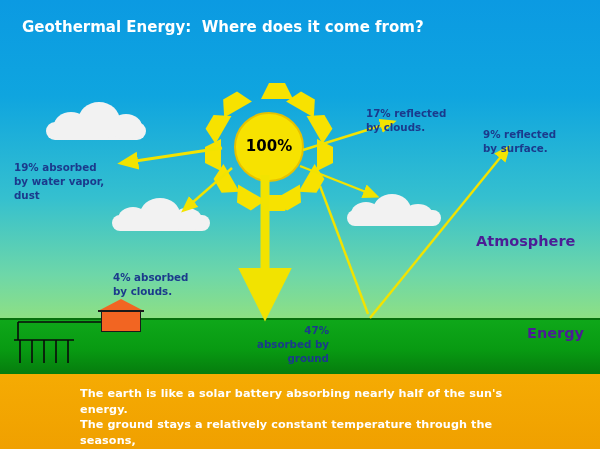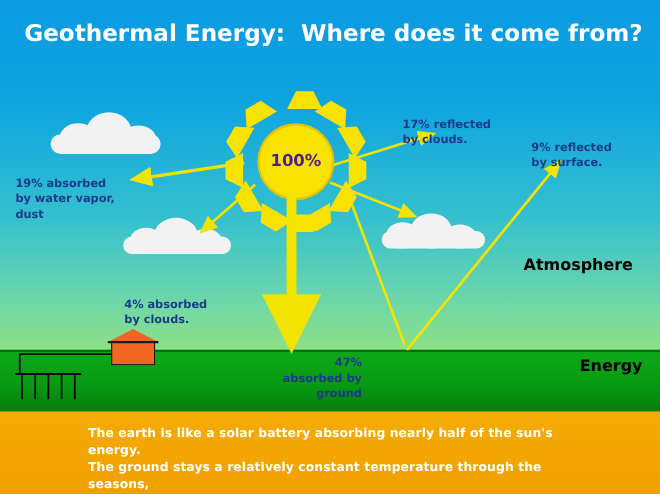--- a/index.html
+++ b/index.html
@@ -57,29 +57,29 @@
     font-weight: bold;
     line-height: 15.5px;
     letter-spacing: 0.1px;
   }
   
   #title {
     position: absolute;
     left: 22px;
     top: 18px;
     color: #ffffff;
-    font-size: 21px;
+    font-size: 15px;
     font-weight: bold;
     letter-spacing: 0px;
     white-space: pre;
   }
   
   .big-label {
     position: absolute;
-    color: #000000;
+    color: #4c1d95;
     font-size: 14.5px;
     font-weight: bold;
   }
   #atmosphere-label { left: 476px; top: 233px; }
   #earth-label { left: 527px; top: 325px; }
   
   .blue-label {
     position: absolute;
     color: #1b3a8c;
     font-size: 10.3px;
@@ -111,21 +111,21 @@
     box-sizing: border-box;
   }
   #sun-pct {
     position: absolute;
     left: 0;
     top: 54px;
     width: 128px;
     text-align: center;
     font-size: 15px;
     font-weight: bold;
-    color: #4c1d95;
+    color: #000000;
   }
   .ray {
     position: absolute;
     left: 62px;
     top: 0px;
     width: 4px;
     height: 128px;
     transform-origin: 50% 50%;
   }
   .ray::before, .ray::after {

